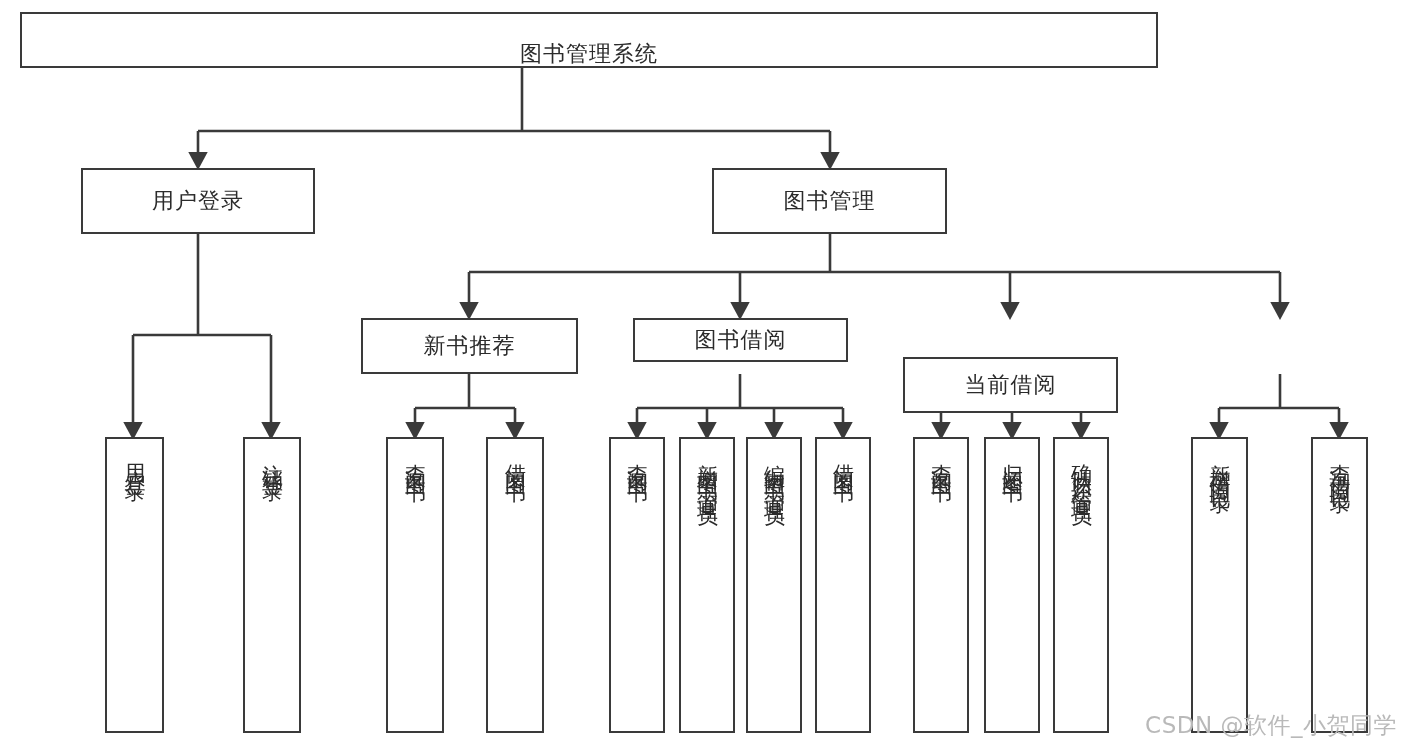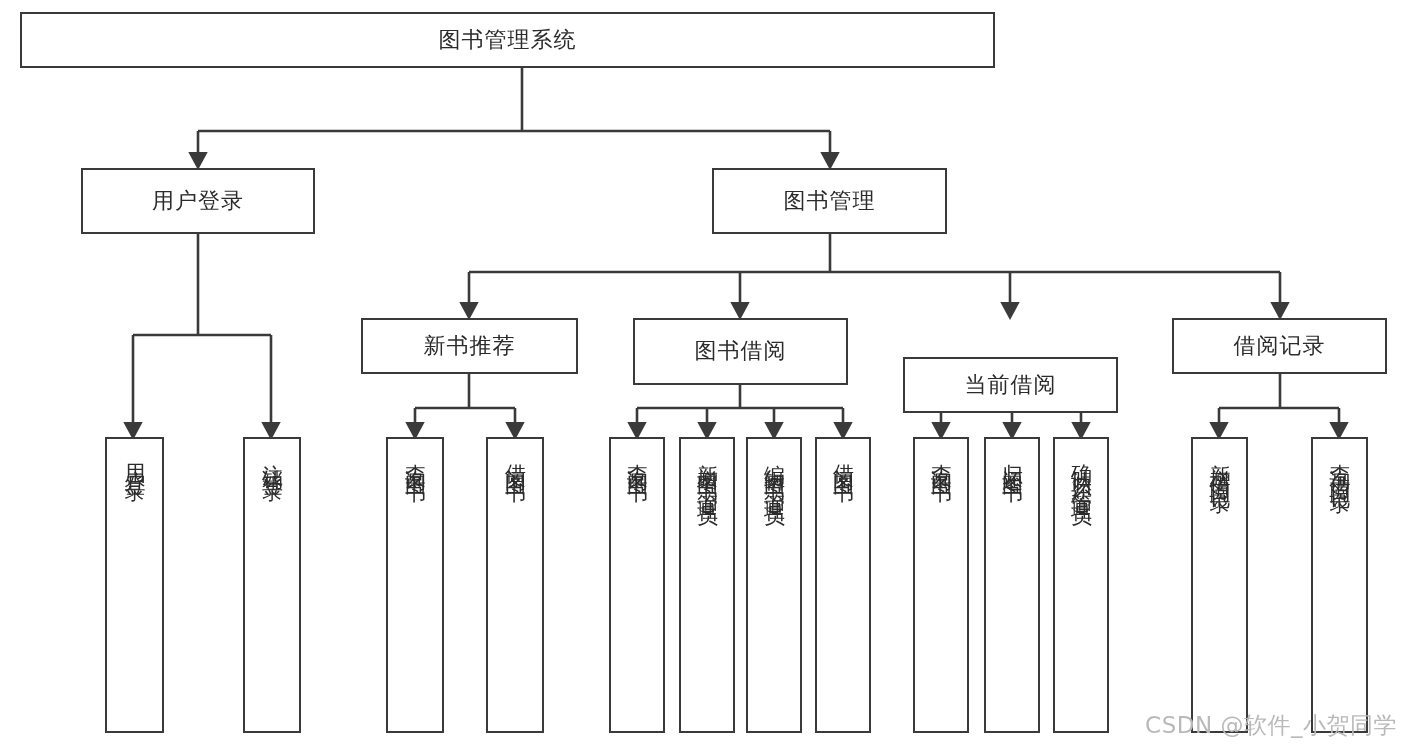--- a/index.html
+++ b/index.html
@@ -122,43 +122,40 @@
       <path d="M1012,408 L1012,430" marker-end="url(#arrowhead)"></path>
       <path d="M1081,408 L1081,430" marker-end="url(#arrowhead)"></path>
 
       <path d="M1280,374 L1280,408"></path>
       <path d="M1219,408 L1339,408"></path>
       <path d="M1219,408 L1219,430" marker-end="url(#arrowhead)"></path>
       <path d="M1339,408 L1339,430" marker-end="url(#arrowhead)"></path>
     </g>
   </svg>
 
-  <div class="node h-node" style="left:20px; top:12px; width:975px; height:56px;">
+  <div class="node h-node" style="left:20px; top:12px; width:1138px; height:56px;align-items:flex-end;">
     <span class="htext">图书管理系统</span>
   </div>
 
   <div class="node h-node" style="left:81px; top:168px; width:234px; height:66px;">
     <span class="htext">用户登录</span>
   </div>
   <div class="node h-node" style="left:361px; top:318px; width:217px; height:56px;">
     <span class="htext">新书推荐</span>
   </div>
 
   <div class="node h-node" style="left:712px; top:168px; width:235px; height:66px;">
     <span class="htext">图书管理</span>
   </div>
-  <div class="node h-node" style="left:633px; top:318px; width:215px; height:67px;">
+  <div class="node h-node" style="left:633px; top:318px; width:215px; height:44px;">
     <span class="htext">图书借阅</span>
   </div>
   <div class="node h-node" style="left:903px; top:318px; width:215px; height:56px;margin-top:39px;">
     <span class="htext">当前借阅</span>
   </div>
-  <div class="node h-node" style="left:1172px; top:318px; width:215px; height:56px;">
-    <span class="htext">借阅记录</span>
-  </div>
 
   <div class="node v-node" style="left:105px; top:437px; width:59px; height:296px;">
     <span class="vtext">用户登录</span>
   </div>
   <div class="node v-node" style="left:243px; top:437px; width:58px; height:296px;">
     <span class="vtext">注销登录</span>
   </div>
 
   <div class="node v-node" style="left:386px; top:437px; width:58px; height:296px;">
     <span class="vtext">查询图书</span>

